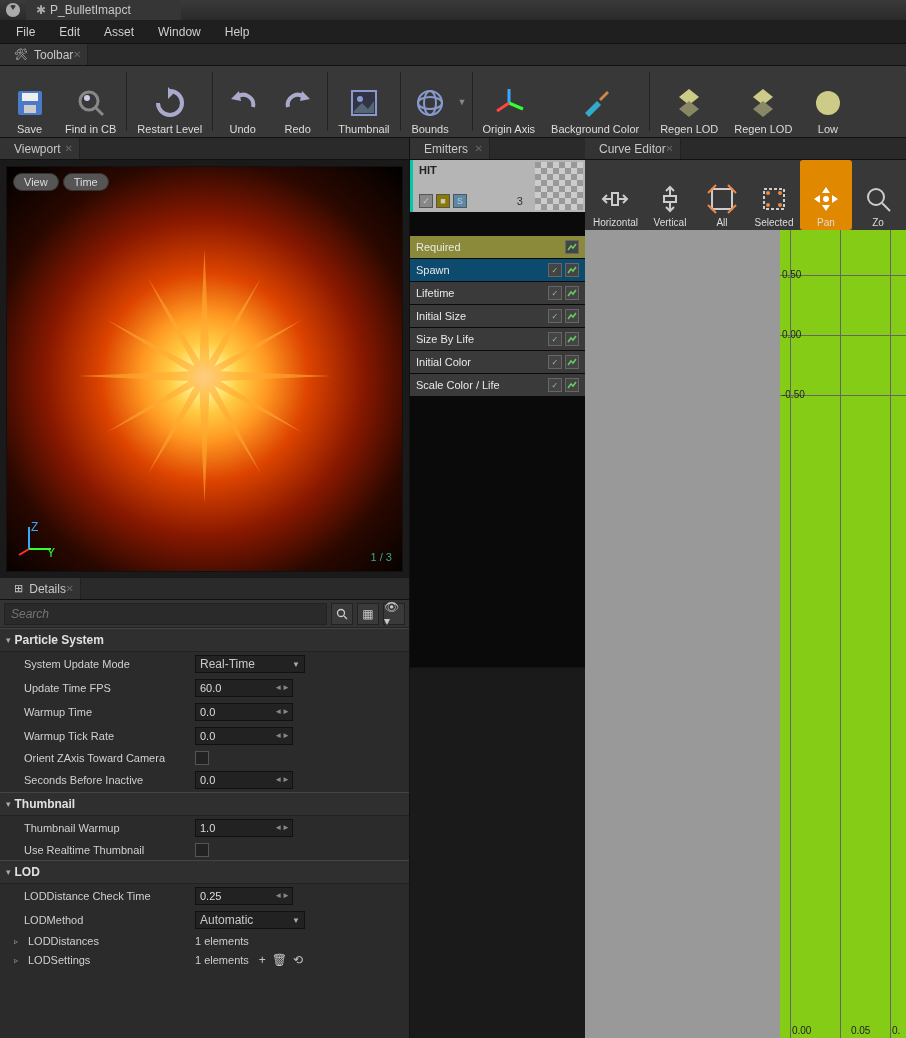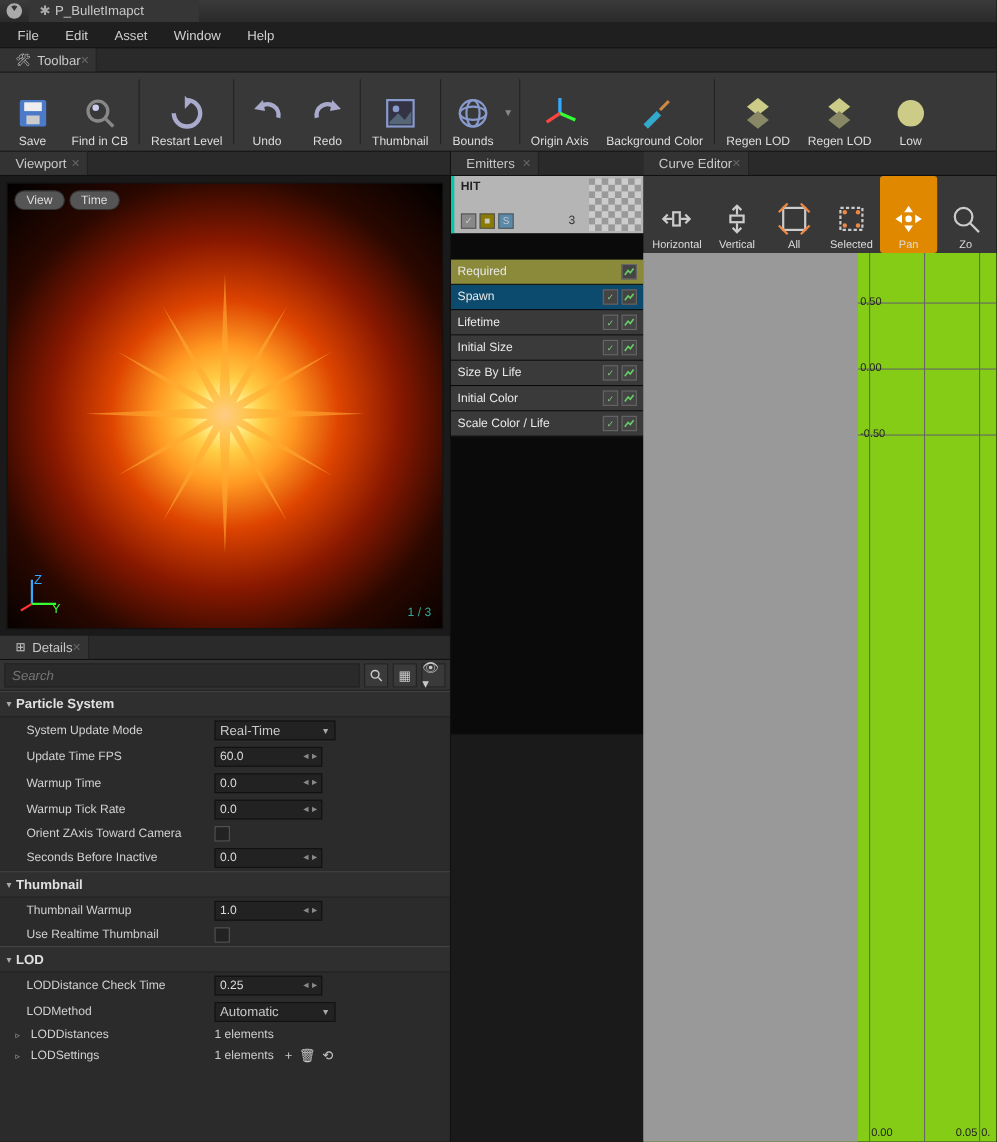--- a/index.html
+++ b/index.html
@@ -578,20 +578,20 @@
         <div class="curve-grid" id="curve-grid">
             <div class="grid-line-h" style="top: 45px;"></div>
             <div class="grid-label" style="top: 39px; left: 2px;">0.50</div>
             <div class="grid-line-h" style="top: 105px;"></div>
             <div class="grid-label" style="top: 99px; left: 2px;">0.00</div>
             <div class="grid-line-h" style="top: 165px;"></div>
             <div class="grid-label" style="top: 159px; left: 2px;">-0.50</div>
             <div class="grid-line-v" style="left: 10px;"></div>
             <div class="grid-label" style="bottom: 2px; left: 12px;">0.00</div>
             <div class="grid-line-v" style="left: 60px;"></div>
-            <div class="grid-label" style="bottom: 2px; left: 74px; padding-left: 15px;">0.05</div>
+            <div class="grid-label" style="bottom: 2px; left: 56px; padding-left: 15px;">0.05</div>
             <div class="grid-line-v" style="left: 110px;"></div>
             <div class="grid-label" style="bottom: 2px; left: 112px;">0.</div>
           </div>
       </div>
     </div>
   </div>
 </div>
 
 </body></html>

